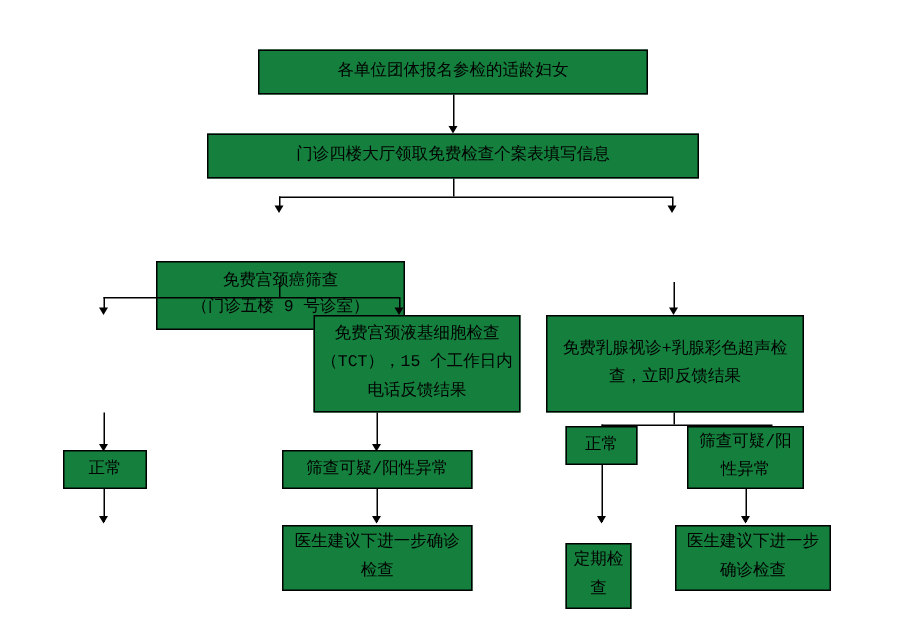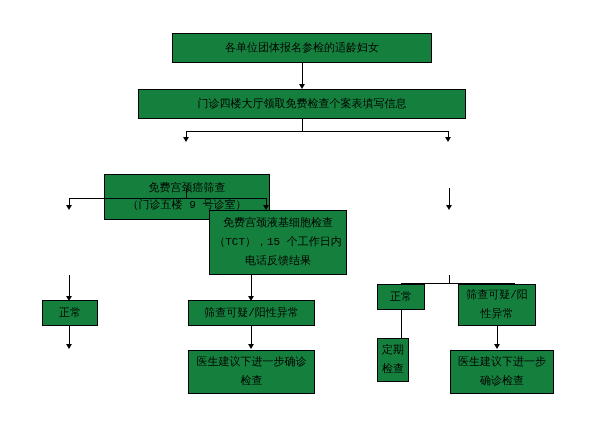--- a/index.html
+++ b/index.html
@@ -86,20 +86,23 @@
   <div class="arrow-down" style="left:263px; top:205px;"></div>
 
   <div class="line vline" style="left:449px; top:188px; height:19px;"></div>
   <div class="arrow-down" style="left:446px; top:205px;"></div>
 
 
   <div class="box" style="left:188px; top:210px; width:138px; height:65px; line-height:19px;margin-left:21px;">
     <span>免费宫颈液基细胞检查（TCT），15 个工作日内电话反馈结果</span>
   </div>
 
+  <div class="box" style="left:364px; top:210px; width:172px; height:65px; line-height:19px;">
+    <span>免费乳腺视诊+乳腺彩色超声检查，立即反馈结果</span>
+  </div>
 
   <div class="line vline" style="left:69px; top:275px; height:23px;"></div>
   <div class="arrow-down" style="left:66px; top:296px;"></div>
 
   <div class="line vline" style="left:251px; top:275px; height:23px;"></div>
   <div class="arrow-down" style="left:248px; top:296px;"></div>
 
   <div class="line vline" style="left:449px; top:275px; height:8px;"></div>
   <div class="line hline" style="left:401px; top:283px; width:113px;"></div>
   <div class="line vline" style="left:401px; top:283px; height:11px;"></div>
@@ -133,21 +136,21 @@
   <div class="arrow-down" style="left:398px; top:344px;"></div>
 
   <div class="line vline" style="left:497px; top:326px; height:22px;"></div>
   <div class="arrow-down" style="left:494px; top:344px;"></div>
 
 
   <div class="box" style="left:188px; top:350px; width:127px; height:44px; line-height:19px;">
     <span>医生建议下进一步确诊检查</span>
   </div>
 
-  <div class="box" style="left:377px; top:338px; width:32px; height:44px; line-height:19px;">
+  <div class="box" style="left:377px; top:362px; width:44px; height:44px; line-height:19px;">
     <span>定期检查</span>
   </div>
 
   <div class="box" style="left:450px; top:350px; width:104px; height:44px; line-height:19px;">
     <span>医生建议下进一步确诊检查</span>
   </div>
 
 </div>
 
 </body></html>

